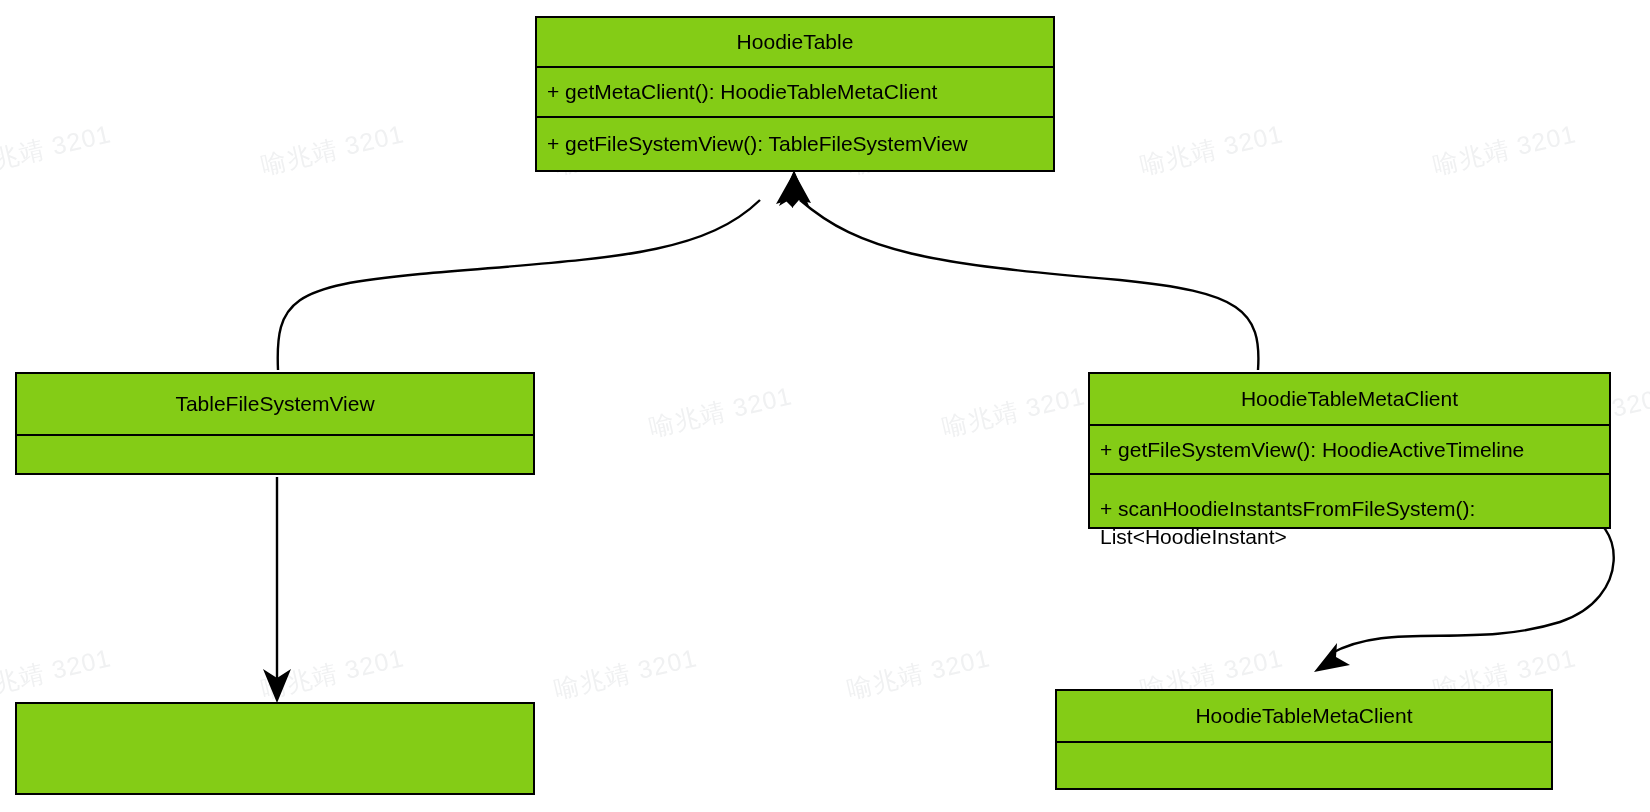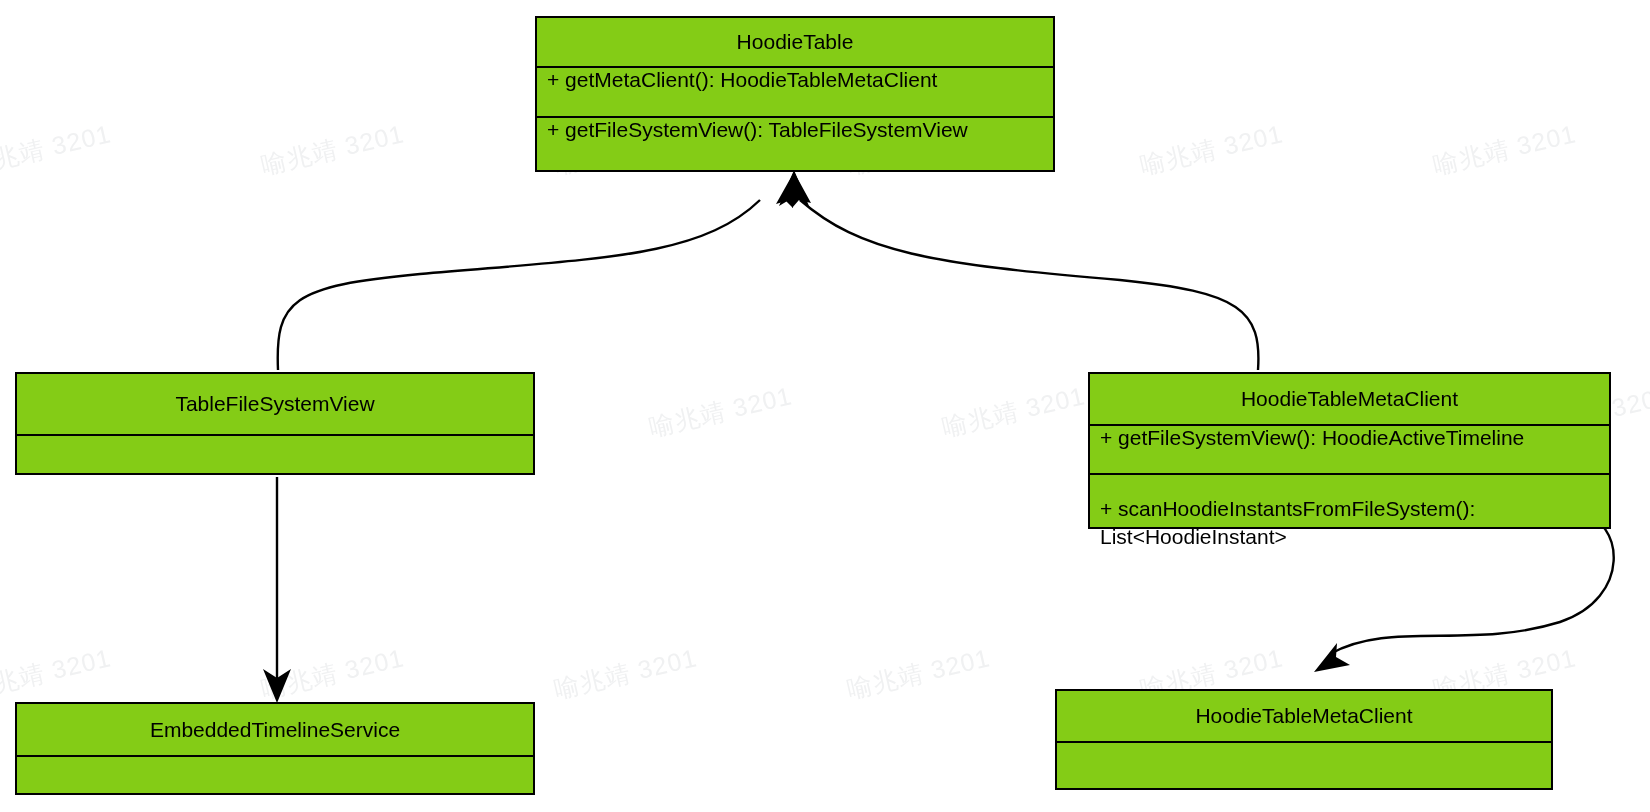--- a/index.html
+++ b/index.html
@@ -62,21 +62,21 @@
     display: flex;
     align-items: center;
     justify-content: center;
   }
   .uml-member {
     text-align: left;
     font-size: 21px;
     color: #000000;
     padding: 0 10px;
     display: flex;
-    align-items: flex-start;
+    align-items: center;
   }
   .uml-member.multiline {
     display: block;
     line-height: 28px;
     padding-top: 20px;
   }
   .uml-empty {
     min-height: 34px;
   }
   
@@ -179,23 +179,20 @@
     </div>
     <div class="uml-compartment uml-member" style="height:49px;">
       <span>+ getFileSystemView(): HoodieActiveTimeline</span>
     </div>
     <div class="uml-compartment uml-member multiline" style="height:54px;">
       <span>+ scanHoodieInstantsFromFileSystem(): List&lt;HoodieInstant&gt;</span>
     </div>
   </div>
 
   <div class="uml-class" style="left:15px; top:702px; width:520px; height:93px;">
-    <div class="uml-compartment uml-title" style="height:51px;">
-      <span>EmbeddedTimelineService</span>
-    </div>
     <div class="uml-compartment uml-member uml-empty" style="height:38px;">
       <span></span>
     </div>
   </div>
 
   <div class="uml-class" style="left:1055px; top:689px; width:498px; height:101px;">
     <div class="uml-compartment uml-title" style="height:50px;">
       <span>HoodieTableMetaClient</span>
     </div>
     <div class="uml-compartment uml-member uml-empty" style="height:47px;">

